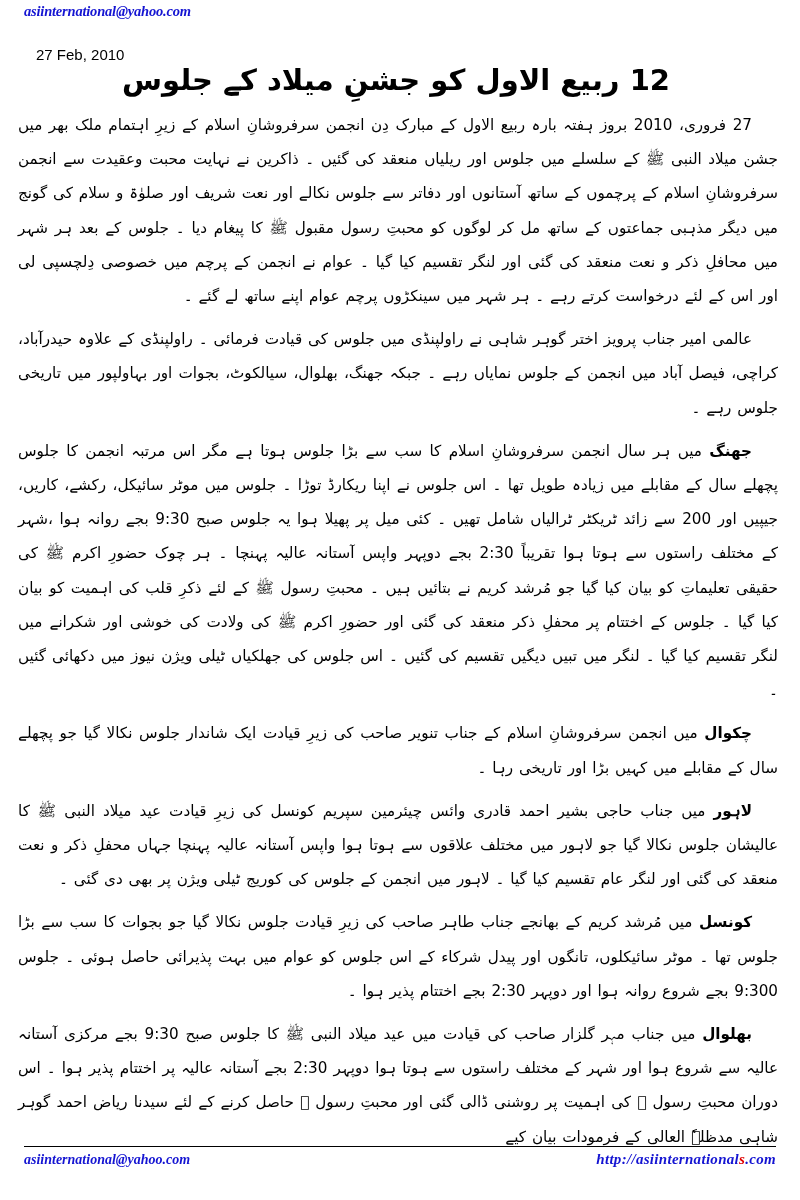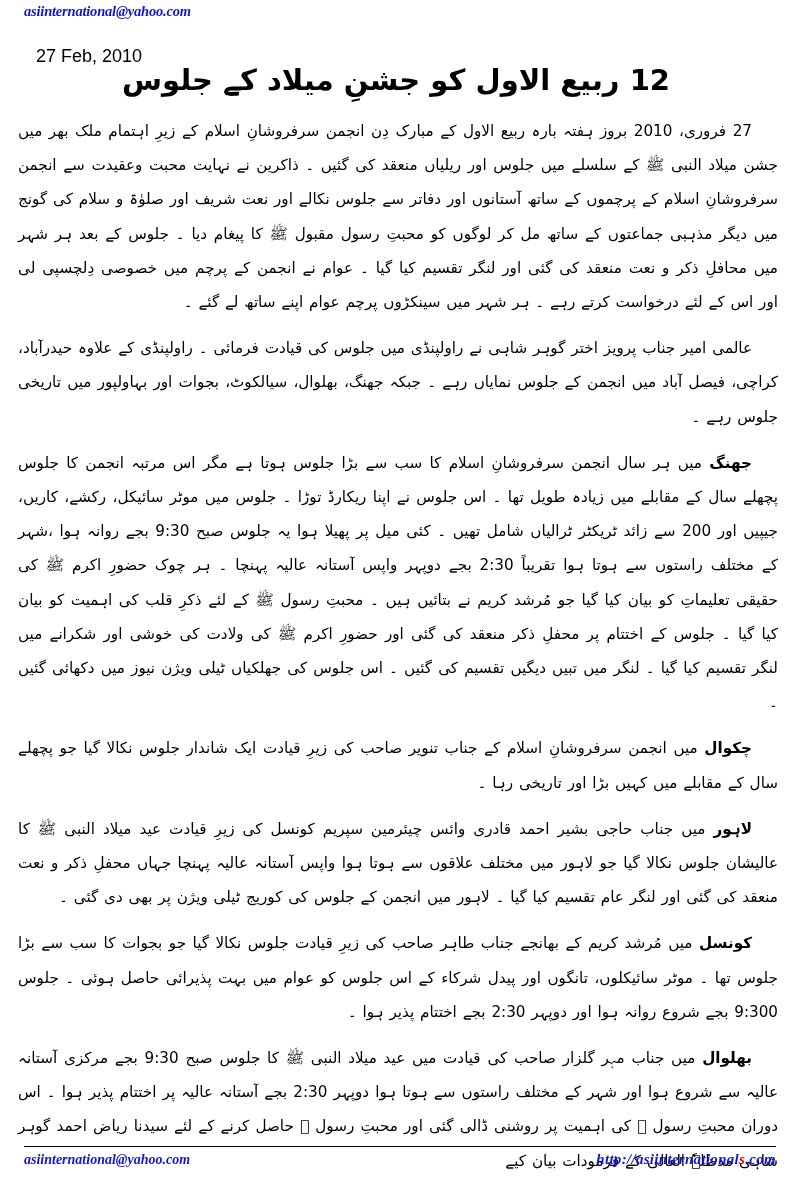--- a/index.html
+++ b/index.html
@@ -76,38 +76,38 @@
     color: #000000;
     white-space: nowrap;
     line-height: 1.5;
   }
   .doc-date {
     position: absolute;
     left: 36px;
     top: 8px;
     direction: ltr;
     font-family: "Liberation Sans", "DejaVu Sans", sans-serif;
-    font-size: 18px;
+    font-size: 15px;
     color: #000000;
     white-space: nowrap;
   }
 
   
   .body-col {
     padding: 6px 22px 0 18px;
     direction: rtl;
   }
   p.para {
     font-family: "DejaVu Sans", "Liberation Sans", sans-serif;
     font-size: 15.2px;
     line-height: 2.25;
     color: #000000;
     text-align: justify;
     text-justify: inter-word;
-    margin: 12px 0 9px 0;
+    margin: 6px 0 9px 0;
     text-indent: 26px;
     word-spacing: 1px;
   }
   p.para.tight { margin-bottom: 4px; }
   .lead {
     font-weight: bold;
   }
 
   
   .footer {

